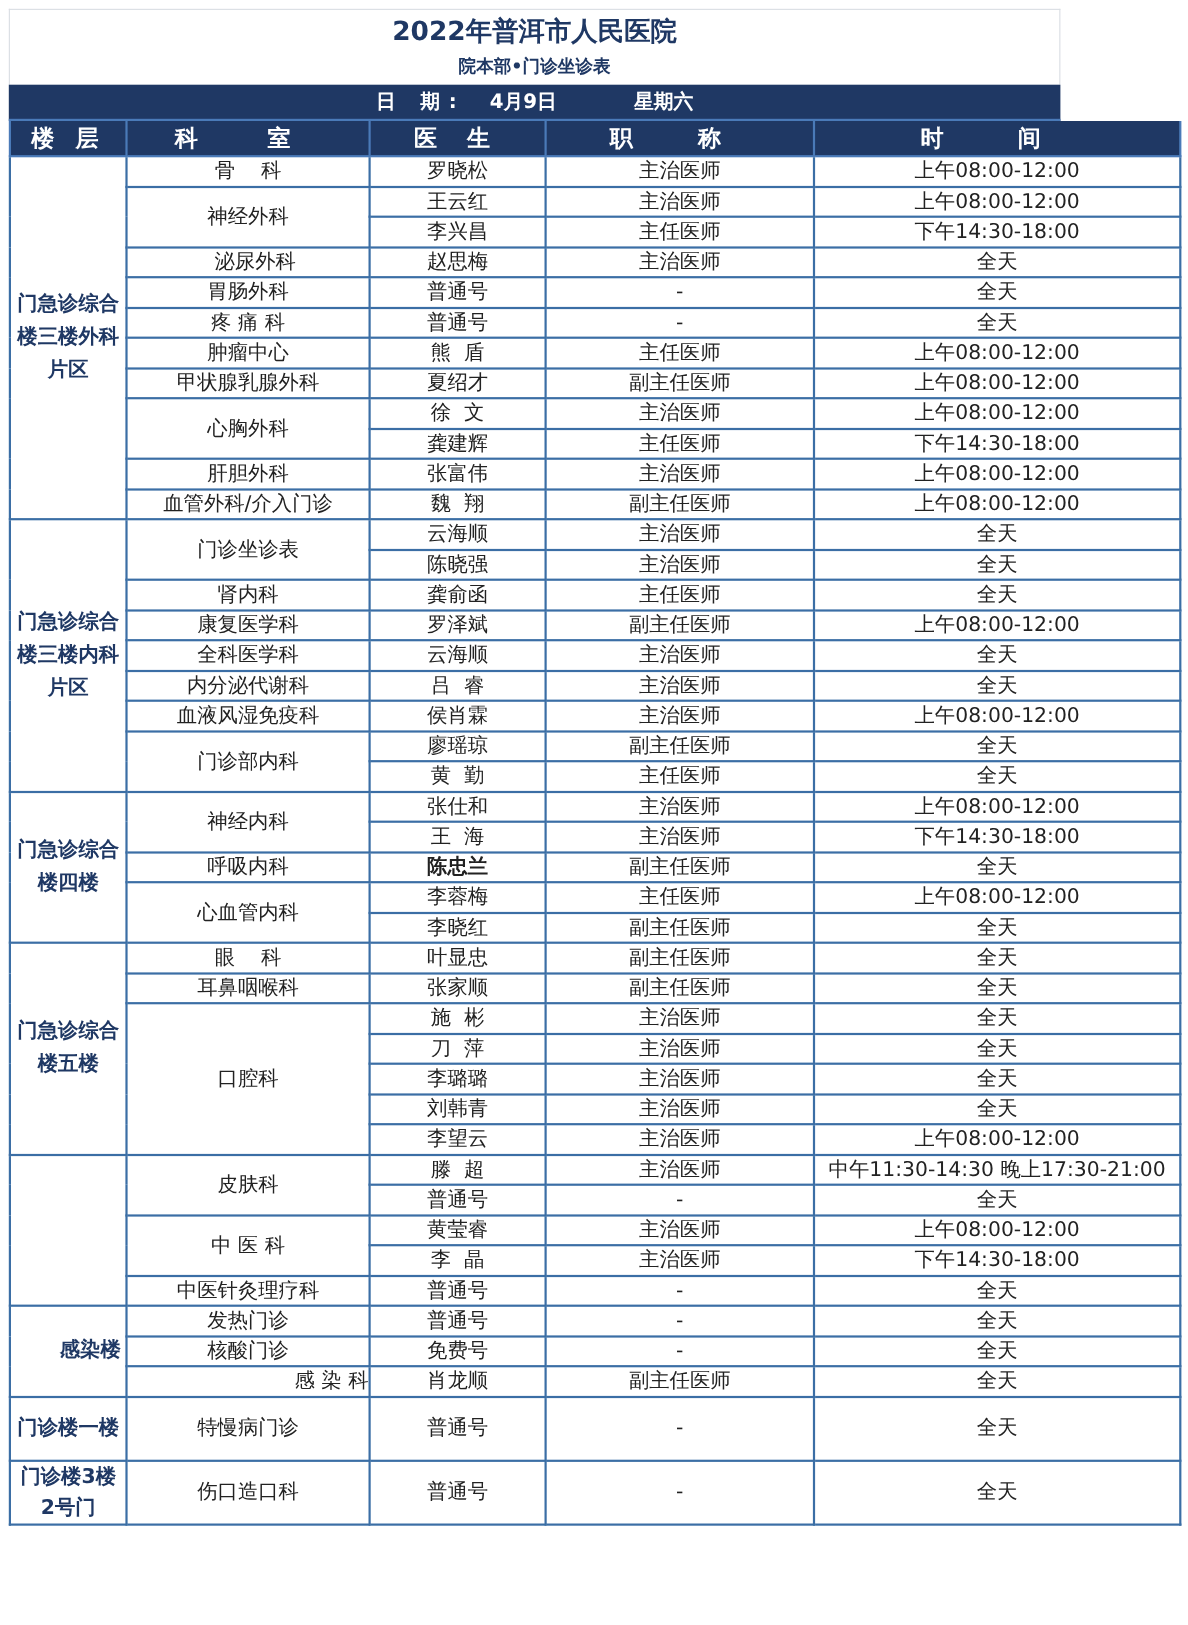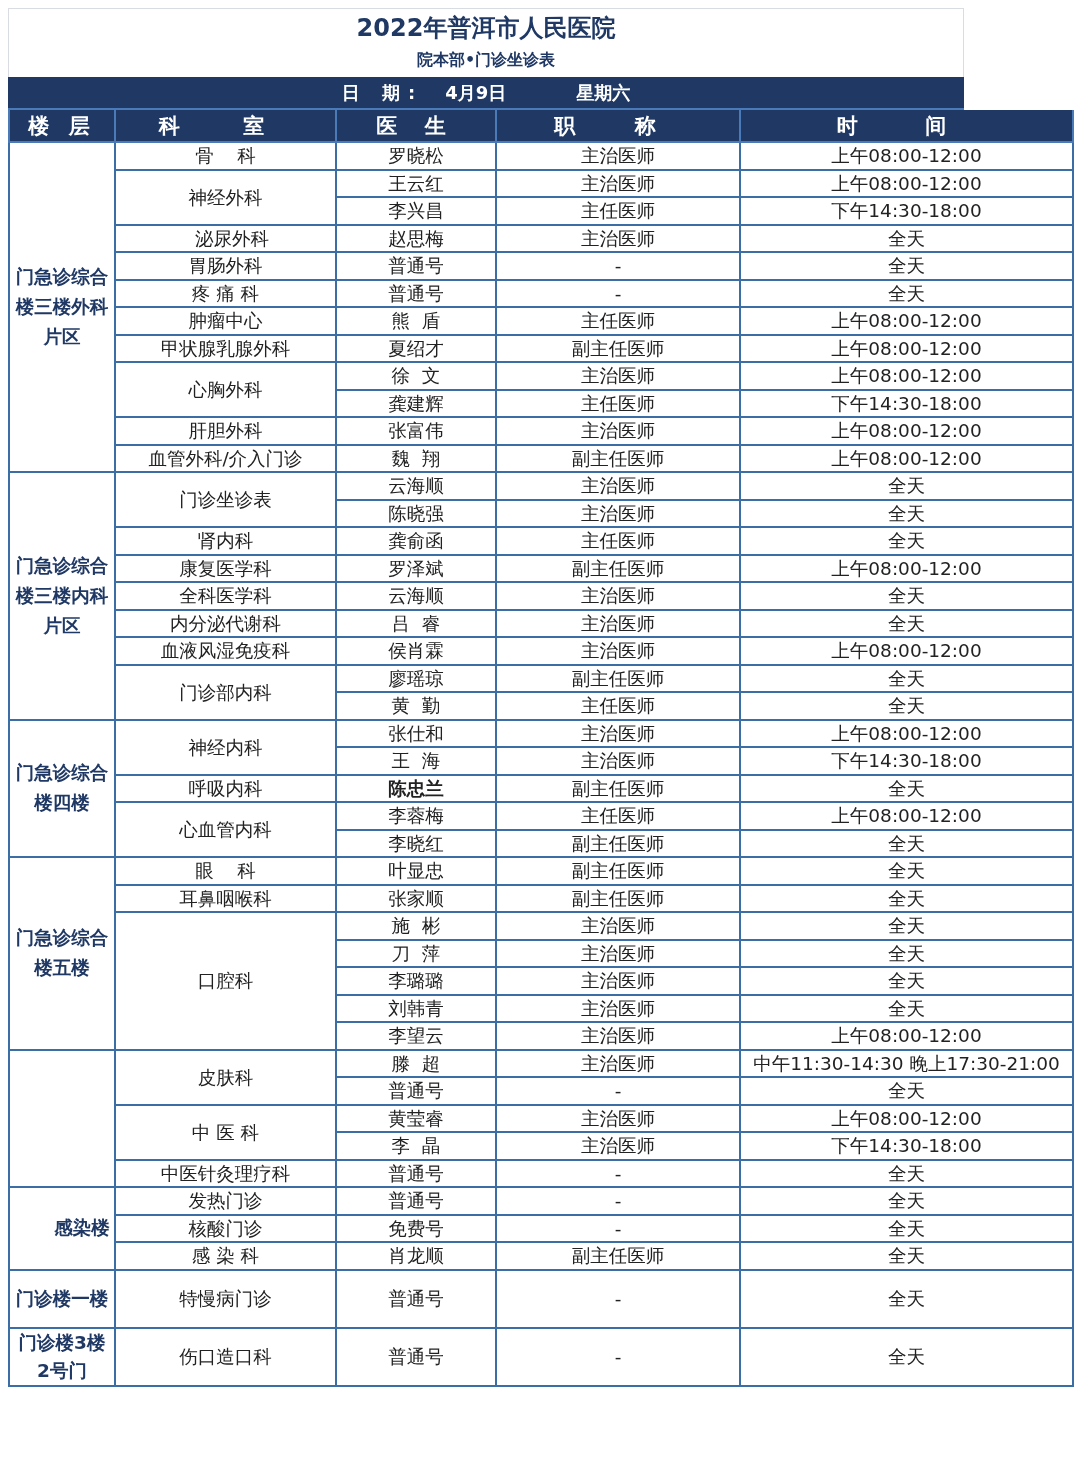--- a/index.html
+++ b/index.html
@@ -285,21 +285,21 @@
           <td class="title" style="white-space: pre;">-</td>
           <td class="time" style="white-space: pre;">全天</td>
         </tr>
         <tr>
           <td class="dept" style="white-space: pre;">核酸门诊</td>
           <td class="doc" style="white-space: pre;">免费号</td>
           <td class="title" style="white-space: pre;">-</td>
           <td class="time" style="white-space: pre;">全天</td>
         </tr>
         <tr>
-          <td class="dept" style="white-space: pre;">感 染 科</td>
+          <td class="dept" style="white-space: pre; text-align: right;">感 染 科</td>
           <td class="doc" style="white-space: pre;">肖龙顺</td>
           <td class="title" style="white-space: pre;">副主任医师</td>
           <td class="time" style="white-space: pre;">全天</td>
         </tr>
         <tr>
           <td class="floor tall" style="white-space: normal;">门诊楼一楼</td>
           <td class="dept tall" style="white-space: pre;">特慢病门诊</td>
           <td class="doc tall" style="white-space: pre;">普通号</td>
           <td class="title tall" style="white-space: pre;">-</td>
           <td class="time tall" style="white-space: pre;">全天</td>

